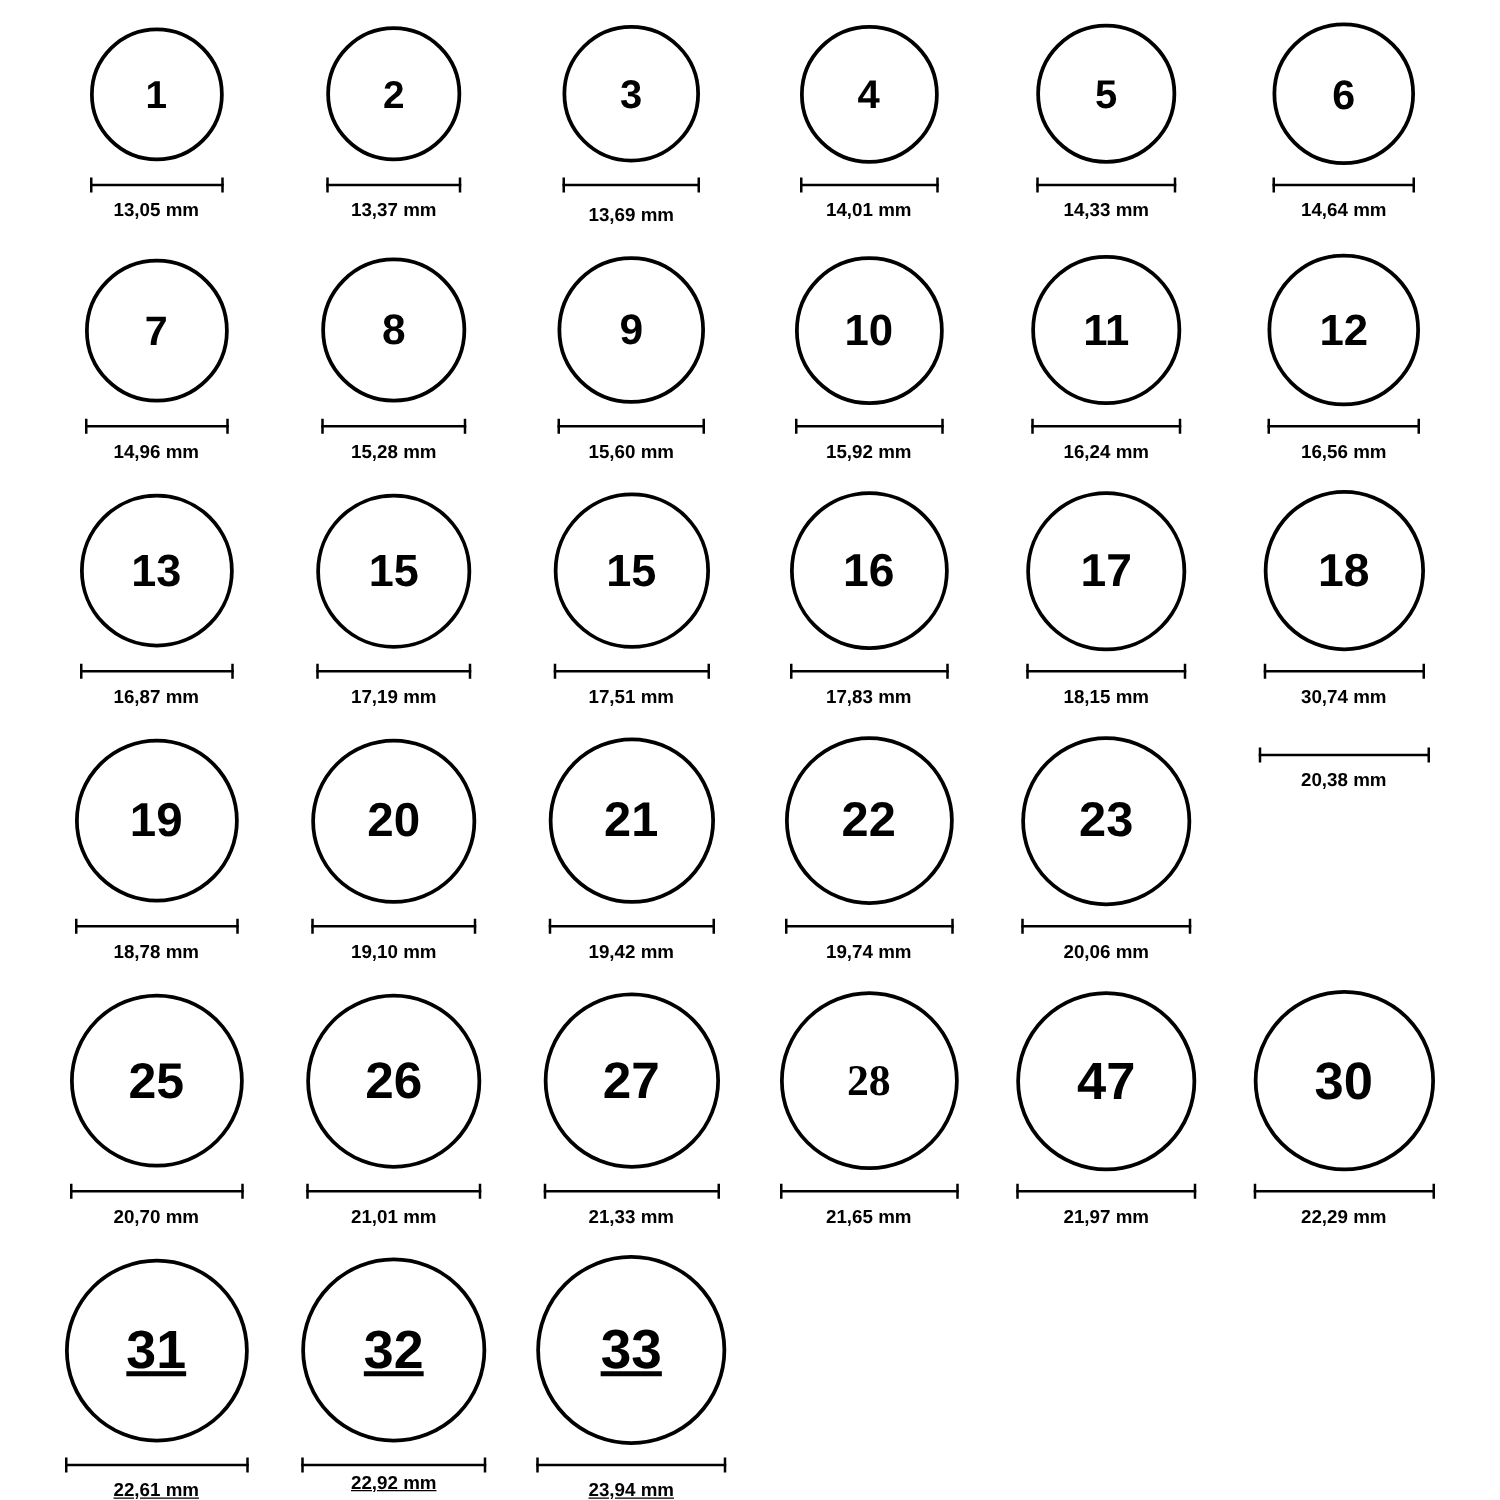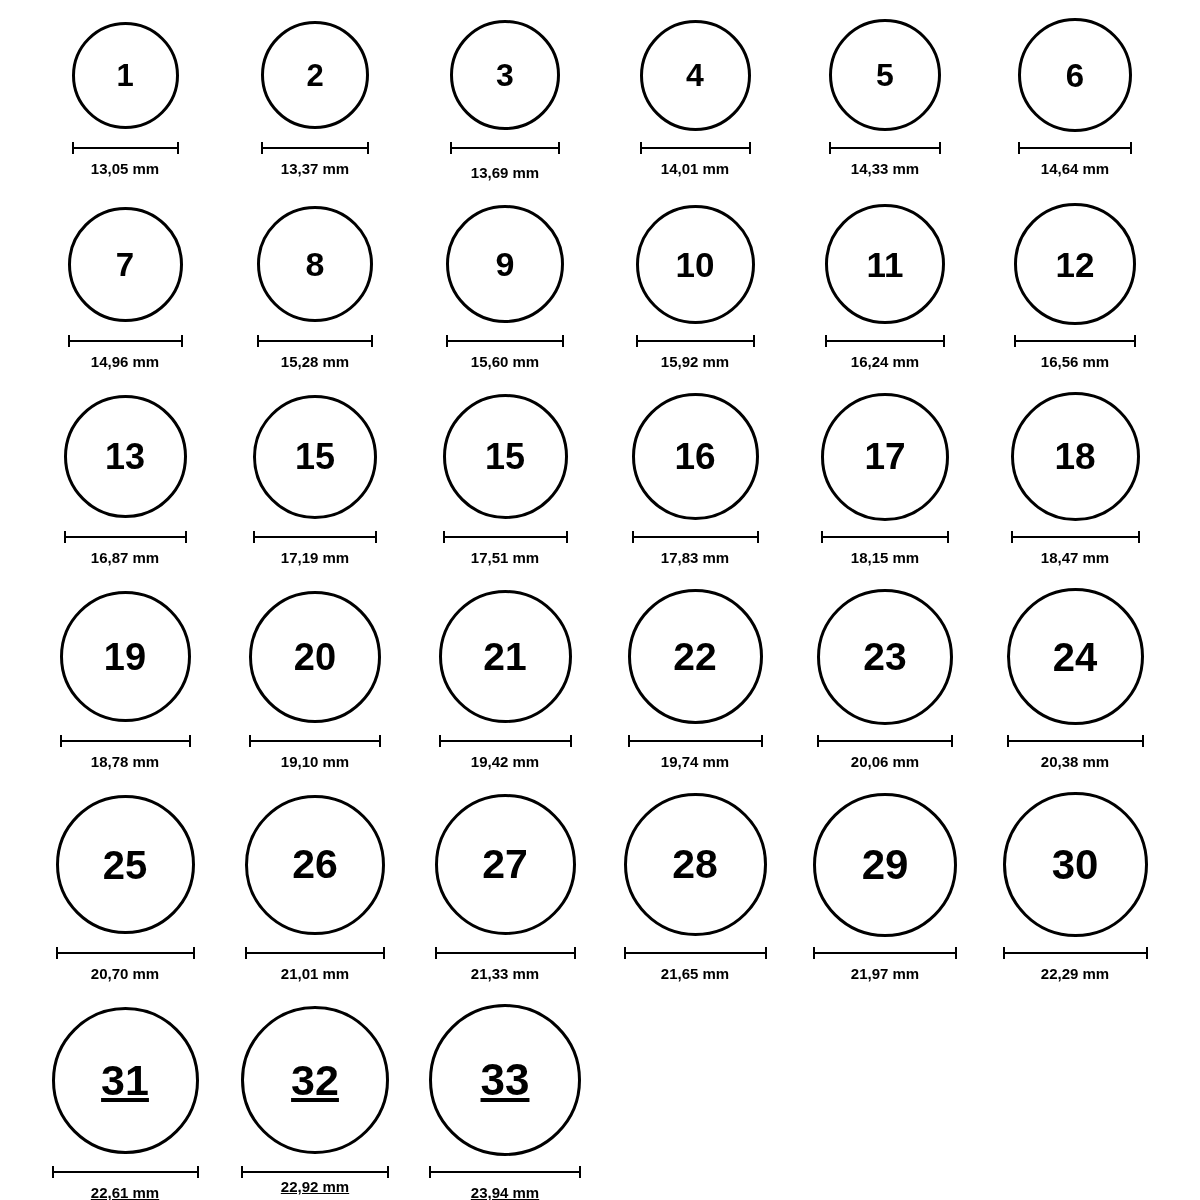--- a/index.html
+++ b/index.html
@@ -321,21 +321,21 @@
         <div class="circle-wrap" style="height: 129px;">
           <div class="circle" style="width: 129px; height: 129px;">
             <span class="num" style="font-size: 37px;">18</span>
           </div>
         </div>
         <div class="ruler" style="width: 129px; margin-top: 10px;">
           <div class="bar"></div>
           <div class="cap left"></div>
           <div class="cap right"></div>
         </div>
-        <div class="mm" style="margin-top: 6px;">18,47 mm</div>
+        <div class="mm" style="margin-top: 6px;">30,74 mm</div>
       </div>
     </div>
     <div class="row" style="margin-bottom: 22px;">
       <div class="cell">
         <div class="circle-wrap" style="height: 137px;">
           <div class="circle" style="width: 131px; height: 131px;">
             <span class="num" style="font-size: 38px;">19</span>
           </div>
         </div>
         <div class="ruler" style="width: 131px; margin-top: 10px;">
@@ -391,25 +391,20 @@
           </div>
         </div>
         <div class="ruler" style="width: 136px; margin-top: 10px;">
           <div class="bar"></div>
           <div class="cap left"></div>
           <div class="cap right"></div>
         </div>
         <div class="mm" style="margin-top: 6px;">20,06 mm</div>
       </div>
       <div class="cell">
-        <div class="circle-wrap" style="height: 137px;">
-          <div class="circle" style="width: 137px; height: 137px;">
-            <span class="num" style="font-size: 40px;">24</span>
-          </div>
-        </div>
         <div class="ruler" style="width: 137px; margin-top: 10px;">
           <div class="bar"></div>
           <div class="cap left"></div>
           <div class="cap right"></div>
         </div>
         <div class="mm" style="margin-top: 6px;">20,38 mm</div>
       </div>
     </div>
     <div class="row" style="margin-bottom: 22px;">
       <div class="cell">
@@ -447,34 +442,34 @@
         <div class="ruler" style="width: 141px; margin-top: 10px;">
           <div class="bar"></div>
           <div class="cap left"></div>
           <div class="cap right"></div>
         </div>
         <div class="mm" style="margin-top: 6px;">21,33 mm</div>
       </div>
       <div class="cell">
         <div class="circle-wrap" style="height: 145px;">
           <div class="circle" style="width: 143px; height: 143px;">
-            <span class="num" style="font-size: 41px;">28</span>
+            <span class="num" style="font-size: 35px; font-family: Liberation Serif, serif;">28</span>
           </div>
         </div>
         <div class="ruler" style="width: 143px; margin-top: 10px;">
           <div class="bar"></div>
           <div class="cap left"></div>
           <div class="cap right"></div>
         </div>
         <div class="mm" style="margin-top: 6px;">21,65 mm</div>
       </div>
       <div class="cell">
         <div class="circle-wrap" style="height: 145px;">
           <div class="circle" style="width: 144px; height: 144px;">
-            <span class="num" style="font-size: 42px;">29</span>
+            <span class="num" style="font-size: 42px;">47</span>
           </div>
         </div>
         <div class="ruler" style="width: 144px; margin-top: 10px;">
           <div class="bar"></div>
           <div class="cap left"></div>
           <div class="cap right"></div>
         </div>
         <div class="mm" style="margin-top: 6px;">21,97 mm</div>
       </div>
       <div class="cell">

